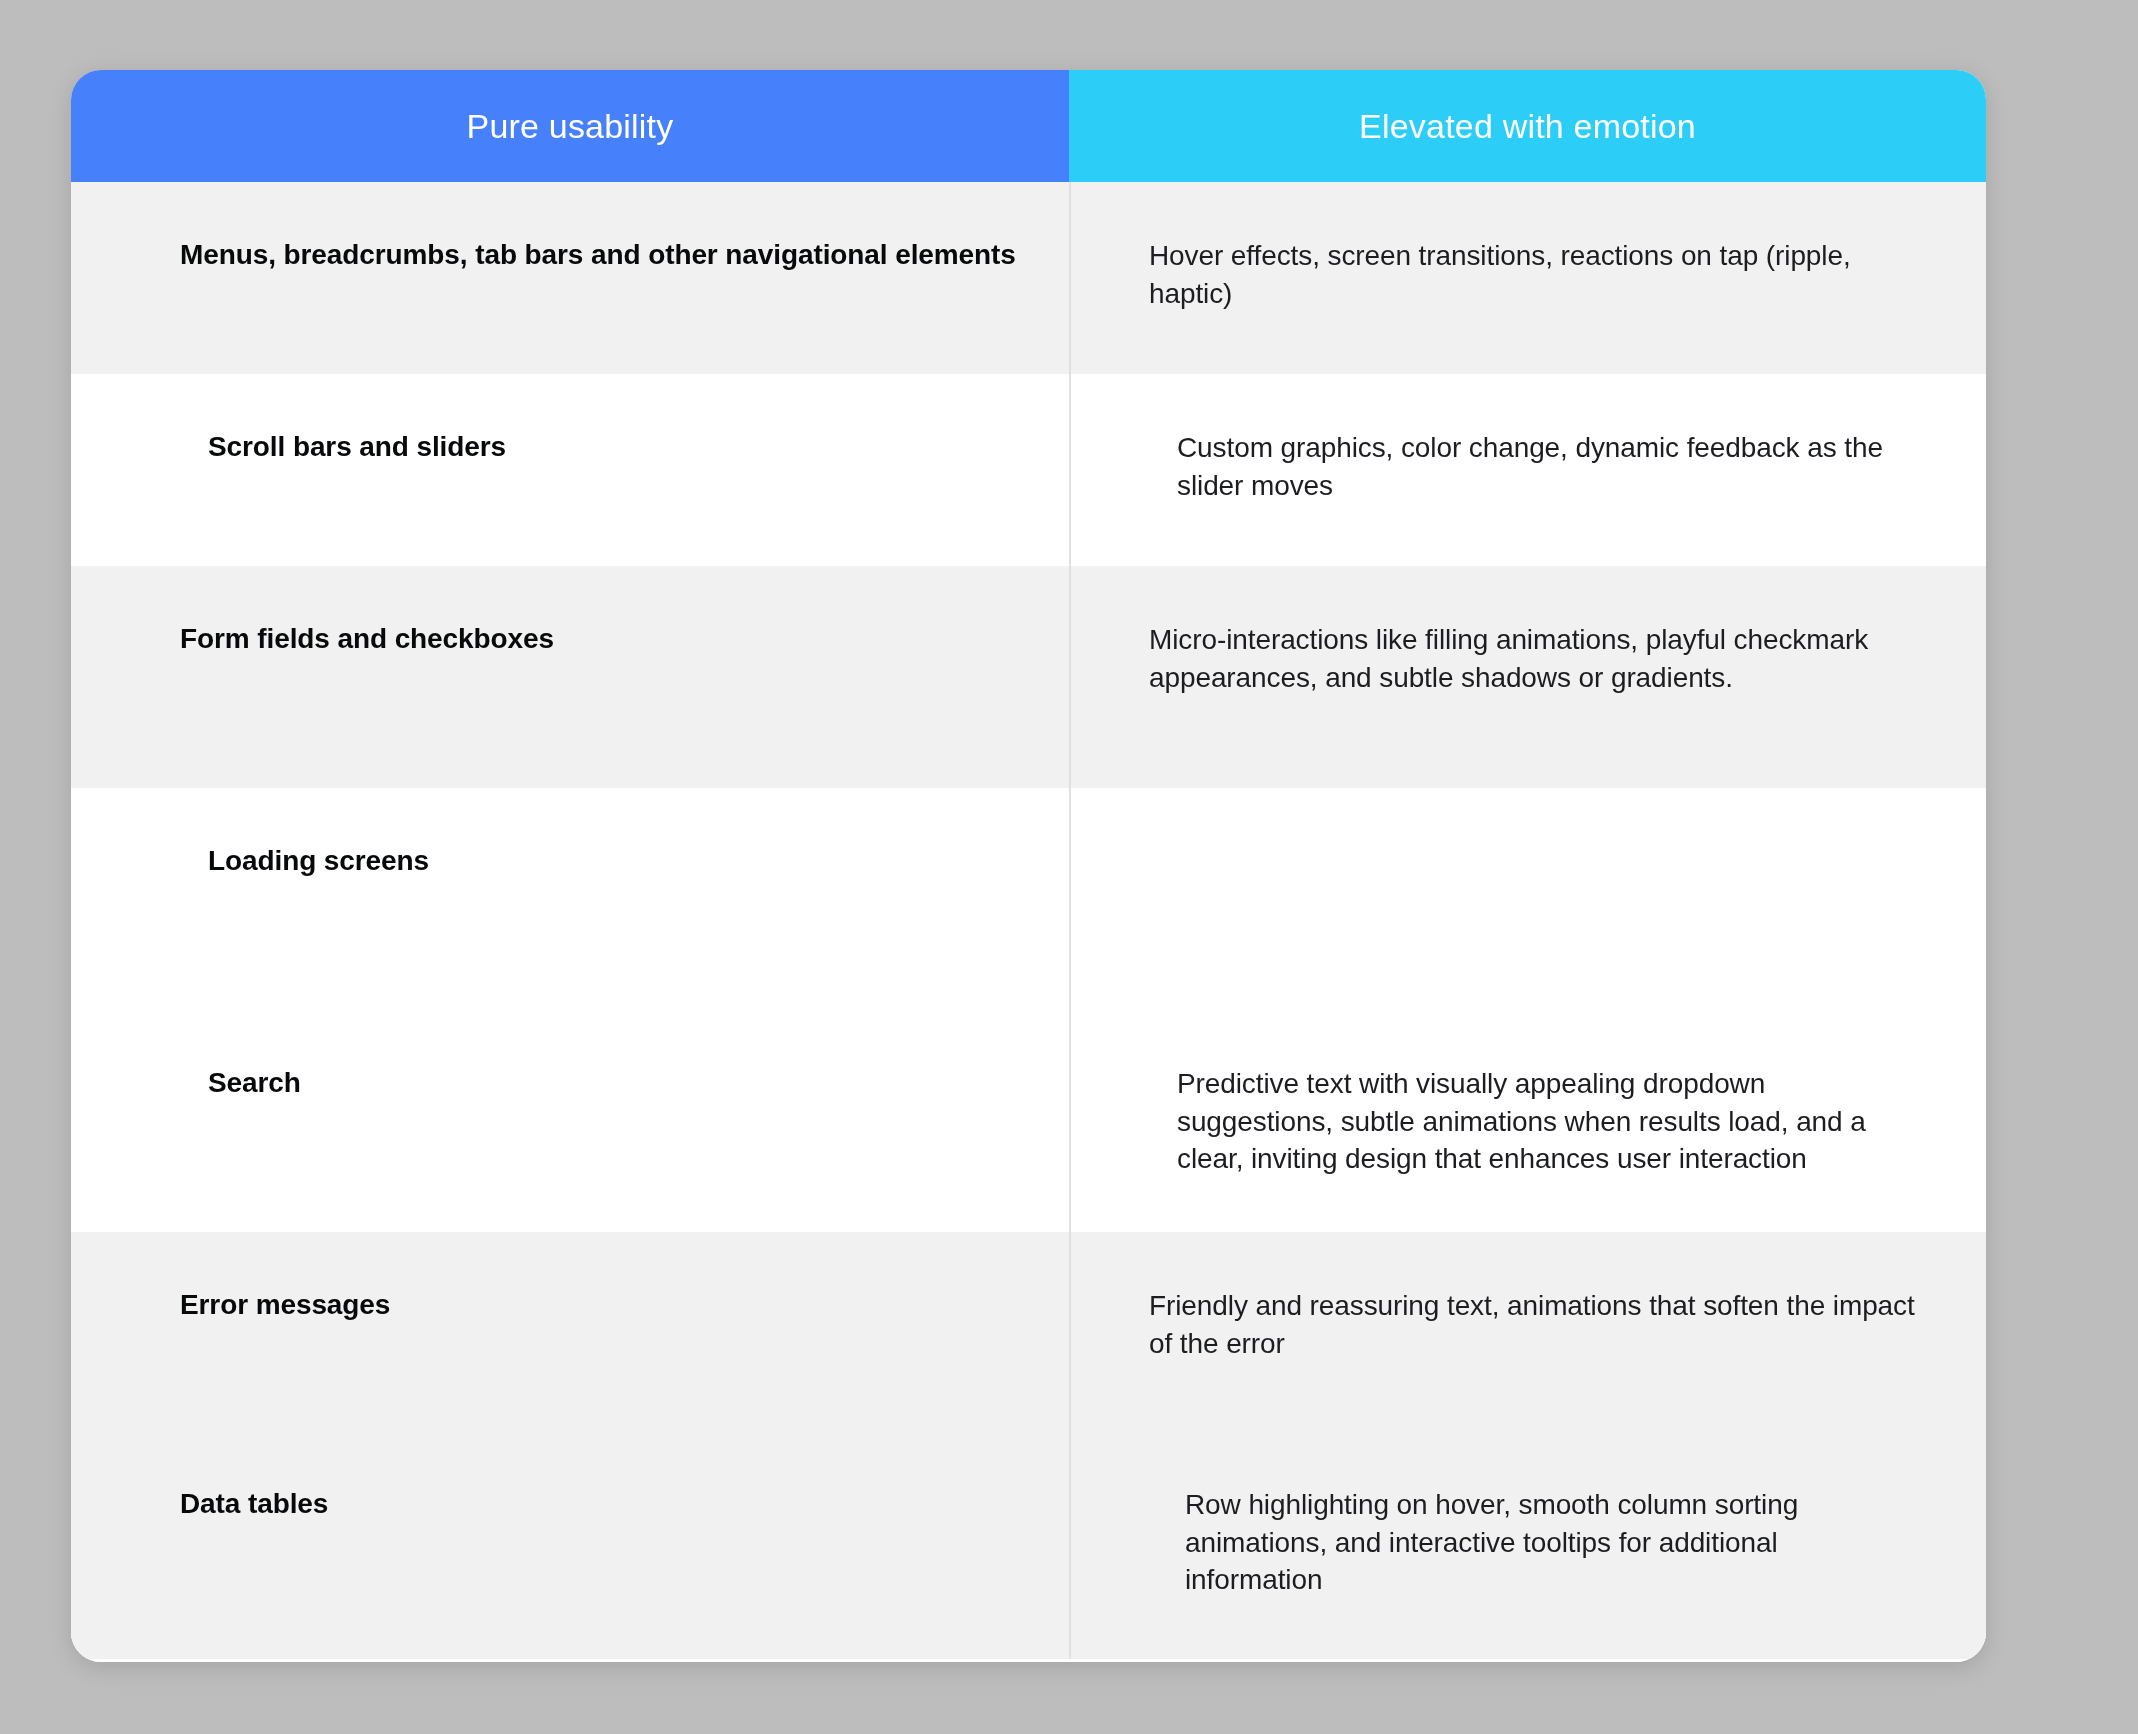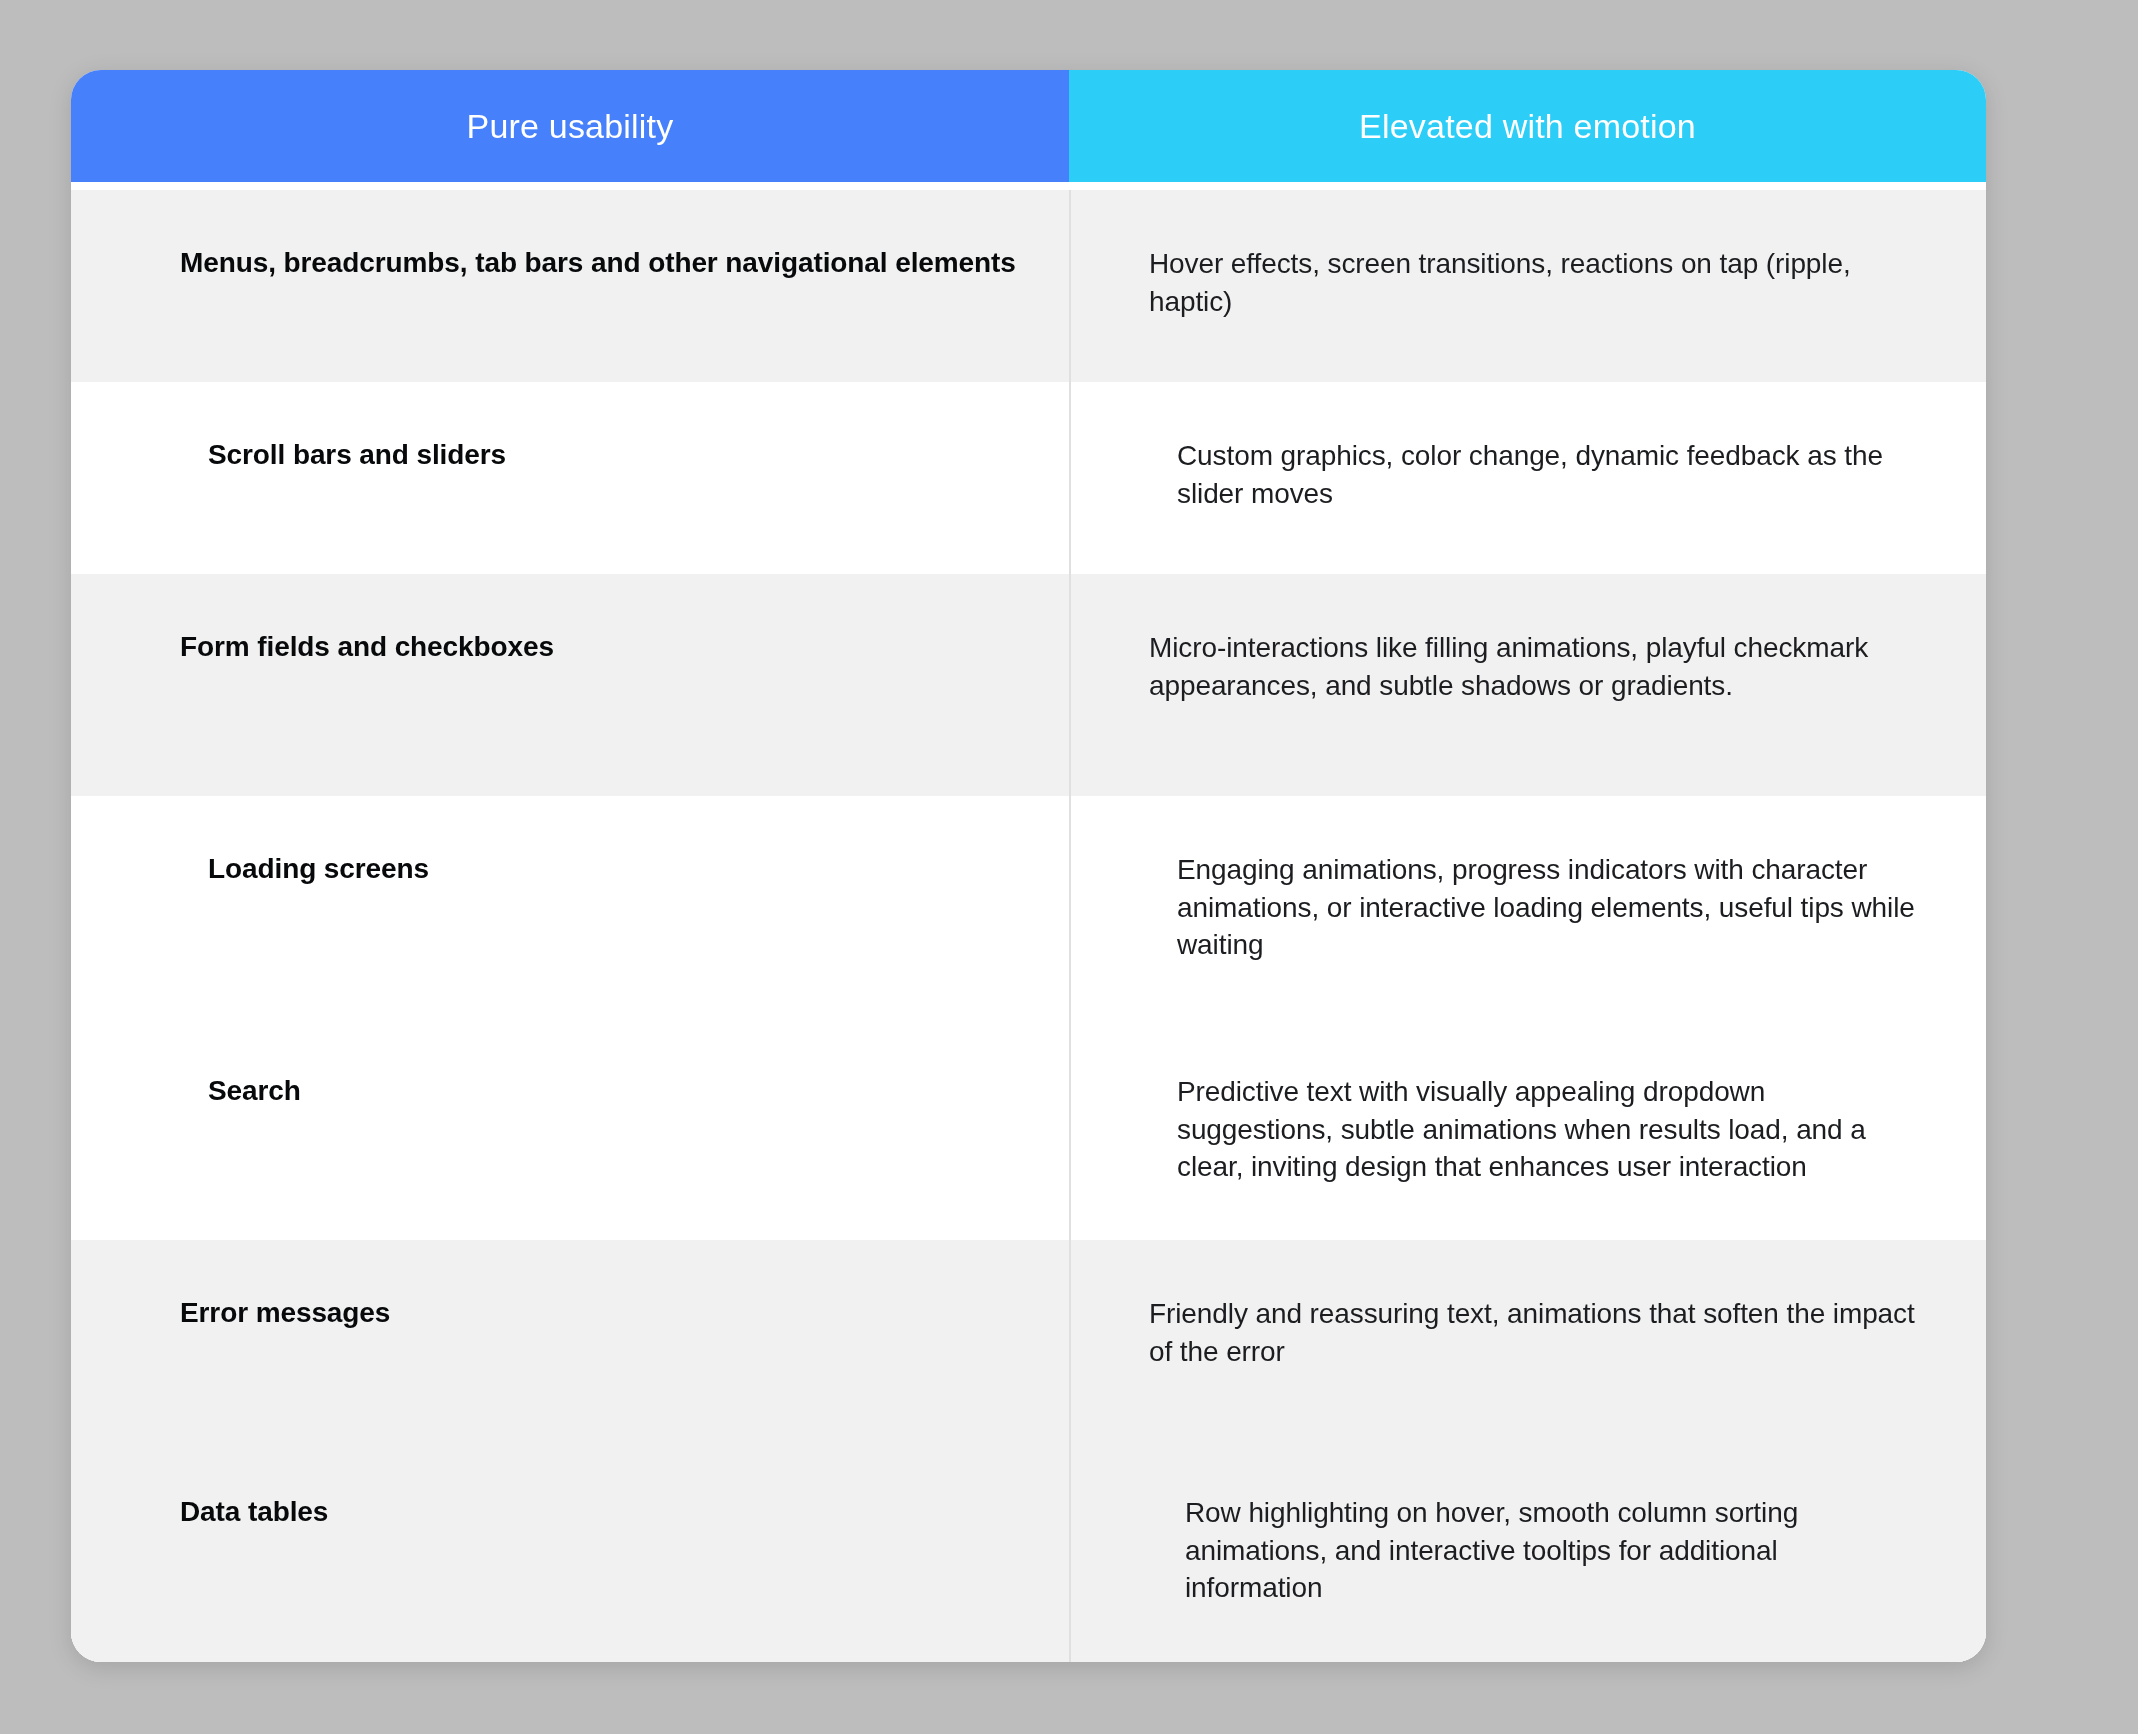--- a/index.html
+++ b/index.html
@@ -53,21 +53,20 @@
 
   .header-cell.left  { width: 998px; flex: 0 0 998px; }
   .header-cell.right { flex: 1 1 auto; }
 
   
   .table-body {
     flex: 1 1 auto;
     display: flex;
     flex-direction: column;
     background: #ffffff;
-    margin-top: 8px;
   }
 
   .table-row {
     display: flex;
     width: 100%;
     position: relative;
   }
 
   .table-row.shaded { background: #f1f1f1; }
   .table-row.plain  { background: #ffffff; padding-left: 28px; }
@@ -163,23 +162,20 @@
       <div class="cell right">
         <span class="cell-text-right">Micro-interactions like filling animations, playful checkmark appearances, and subtle shadows or gradients.</span>
       </div>
     </div>
 
     <div class="table-row plain row-h3">
       <div class="row-divider"></div>
       <div class="cell left">
         <span class="cell-text-left">Loading screens</span>
       </div>
-      <div class="cell right">
-        <span class="cell-text-right">Engaging animations, progress indicators with character animations, or interactive loading elements, useful tips while waiting</span>
-      </div>
     </div>
 
     <div class="table-row plain row-h3">
       <div class="row-divider"></div>
       <div class="cell left">
         <span class="cell-text-left">Search</span>
       </div>
       <div class="cell right">
         <span class="cell-text-right">Predictive text with visually appealing dropdown suggestions, subtle animations when results load, and a clear, inviting design that enhances user interaction</span>
       </div>

